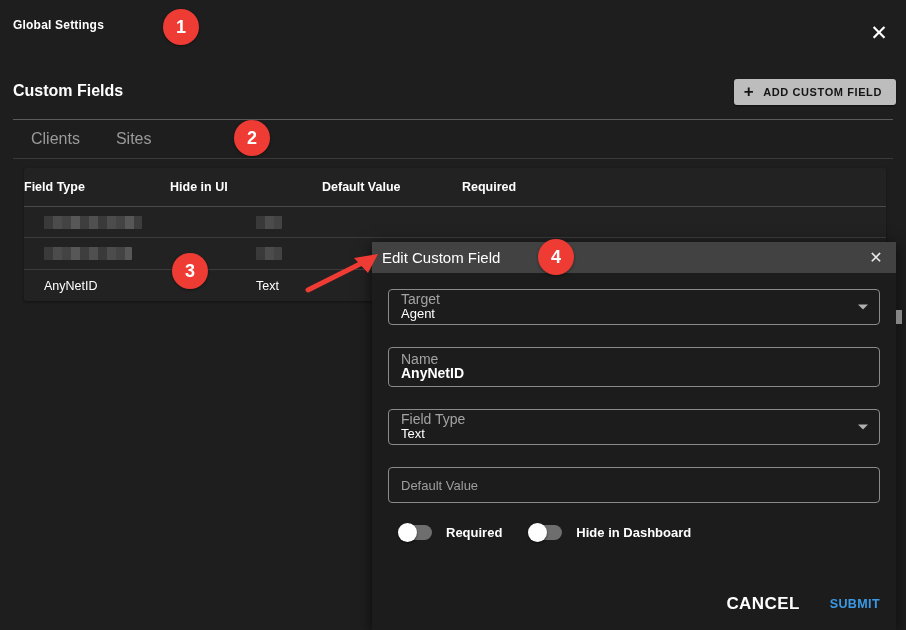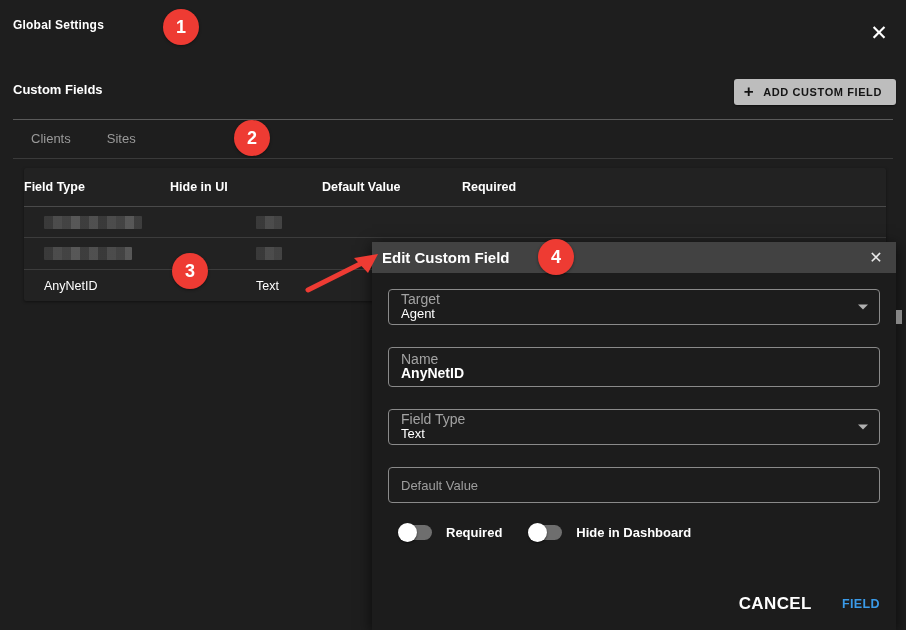--- a/index.html
+++ b/index.html
@@ -44,21 +44,21 @@
 
   
   .section-bar {
     position: absolute;
     left: 0; top: 70px;
     width: 906px; height: 46px;
   }
   .section-title {
     position: absolute;
     left: 13px; top: 12px;
-    font-size: 13px;
+    font-size: 16px;
     font-weight: bold;
     color: #ffffff;
   }
   .add-field-btn {
     position: absolute;
     right: 10px; top: 9px;
     height: 26px;
     padding: 0 14px 0 10px;
     background: #bdbdbd;
     color: #141414;
@@ -89,21 +89,21 @@
     border-top: 1px solid #5a5a5a;
   }
   .tabs {
     display: flex;
     height: 38px;
     align-items: center;
     border-bottom: 1px solid #3a3a3a;
     position: relative;
   }
   .tab {
-    font-size: 13px;
+    font-size: 16px;
     color: #9a9a9a;
     padding: 0 18px;
     height: 38px;
     line-height: 38px;
     cursor: pointer;
     position: relative;
   }
   .tab.active { color: #2f9bef; }
   .tab.active::after {
     content: "";
@@ -189,21 +189,21 @@
   }
   .modal-header {
     height: 31px;
     background: #424242;
     display: flex;
     align-items: center;
     position: relative;
   }
   .modal-title {
     font-size: 15px;
-    font-weight: bold;
+    font-weight: normal;
     color: #ffffff;
     padding-left: 10px;
   }
   .modal-close {
     position: absolute;
     right: 8px; top: 0;
     height: 31px;
     width: 24px;
     display: flex; align-items: center; justify-content: center;
     font-size: 16px;
@@ -464,21 +464,21 @@
       <div class="toggle">
           <span class="knob"></span>
         </div>
       <div class="toggle-label">Hide in Dashboard</div>
     </div>
 
   </div>
 
   <div class="modal-actions">
     <button class="btn-cancel">CANCEL</button>
-    <button class="btn-submit">FIELD</button>
+    <button class="btn-submit">SUBMIT</button>
   </div>
 
 </div>
 
 <svg class="arrow-svg" viewBox="0 0 85 48">
   <line x1="8" y1="42" x2="70" y2="11" stroke="#ee3b33" stroke-width="5" stroke-linecap="round"></line>
   <polygon points="78,6 54,10 68,25" fill="#ee3b33"></polygon>
 </svg>
 
 <div class="badge" id="badge1">1</div>

